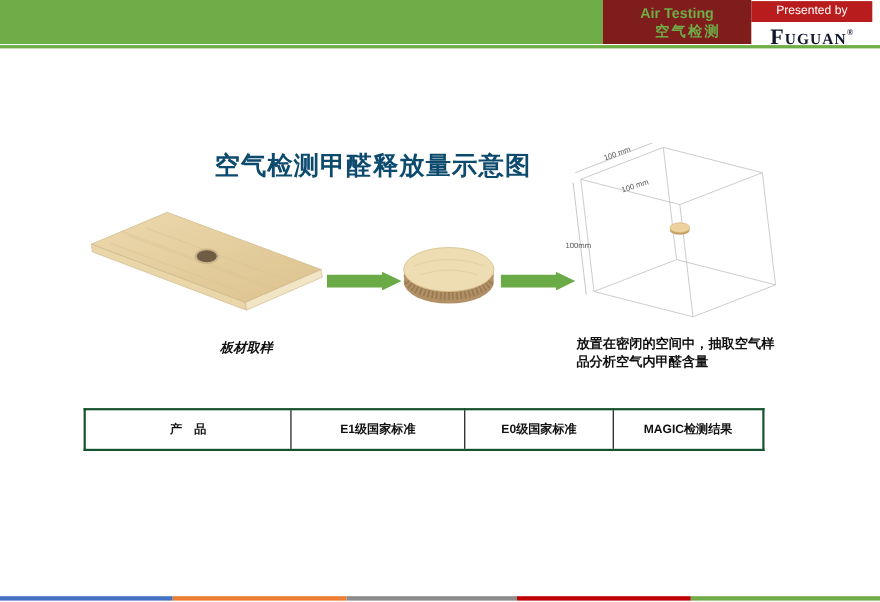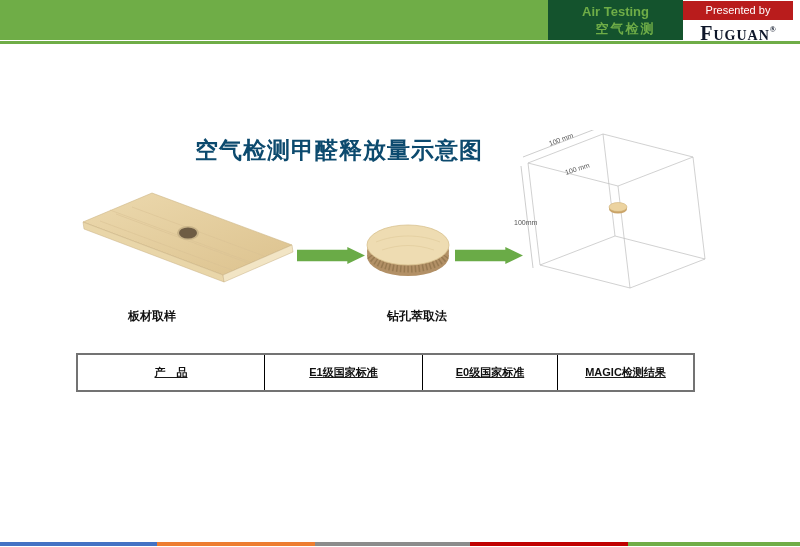--- a/index.html
+++ b/index.html
@@ -2,21 +2,21 @@
 <html><head>
 <meta charset="utf-8">
 <style>
   html,body{margin:0;padding:0;background:#fff;}
   .slide{position:relative;width:800px;height:547px;background:#ffffff;overflow:hidden;
          font-family:"Liberation Sans",sans-serif;color:#1a1a1a;}
 
   
   .hbar{position:absolute;left:0;top:0;width:548px;height:40px;background:#6fad47;}
   .hrule{position:absolute;left:0;top:41px;width:800px;height:3px;background:#6fad47;}
-  .airbox{position:absolute;left:548px;top:0;width:135px;height:40px;background:#14532d;text-align:center;}
+  .airbox{position:absolute;left:548px;top:0;width:135px;height:40px;background:#7f1d1d;text-align:center;}
   .air-en{color:#6fad47;font-weight:bold;font-size:13px;margin-top:4px;}
   .air-zh{color:#6fad47;font-weight:bold;font-size:13px;margin-top:1px;letter-spacing:2px;margin-left:20px;}
   .presented{position:absolute;left:683px;top:1px;width:110px;height:19px;background:#b91c1c;
              color:#fff;font-size:11px;line-height:19px;text-align:center;}
   .brand{position:absolute;left:680px;top:19px;width:116px;height:22px;text-align:center;
          font-family:"Liberation Serif",serif;font-variant:small-caps;font-weight:bold;
          font-size:20px;line-height:22px;color:#0f172a;letter-spacing:1px;}
   .brand sup{font-size:8px;font-variant:normal;vertical-align:super;letter-spacing:0;}
 
   
@@ -25,27 +25,27 @@
 
   
   .board-svg{position:absolute;left:70px;top:185px;}
   .disc-svg{position:absolute;left:358px;top:220px;}
   .cube-svg{position:absolute;left:512px;top:130px;}
   .arrow{position:absolute;width:68px;height:17px;background:#6aab47;
          clip-path:polygon(0 16%,74% 16%,74% 0,100% 50%,74% 100%,74% 84%,0 84%);}
   .arrow1{left:297px;top:247px;}
   .arrow2{left:455px;top:247px;}
   .cap{position:absolute;font-size:12px;font-weight:bold;color:#111;}
-  .cap1{left:128px;top:308px;width:120px;text-align:left;}
+  .cap1{left:128px;top:308px;width:120px;text-align:right;font-style:italic;}
   .cap2{left:357px;top:308px;width:120px;text-align:center;}
   .cap3{left:524px;top:304px;width:180px;line-height:17px;text-align:left;}
 
   
-  .dtable{position:absolute;left:76px;top:353px;width:612px;border-collapse:collapse;
-          table-layout:fixed;border:2px solid #737373;text-decoration:underline;}
+  .dtable{position:absolute;left:76px;top:371px;width:612px;border-collapse:collapse;
+          table-layout:fixed;border:2px solid #14532d;}
   .dtable th,.dtable td{border:1.5px solid #000;text-align:center;vertical-align:middle;
           font-size:11px;font-weight:bold;color:#111;padding:0;}
   .dtable .hrow{height:37px;}
   .dtable .drow{height:41px;}
   .c1{width:186px;} .c2{width:157px;margin-top:48px;} .c3{width:134px;} .c4{width:135px;}
 
   
   .stripe{position:absolute;top:542px;height:4px;}
   .st1{left:0;width:157px;} .st2{left:157px;width:158px;} .st3{left:315px;width:155px;}
   .st4{left:470px;width:158px;} .st5{left:628px;width:172px;}
@@ -107,21 +107,24 @@
       <line x1="9" y1="36" x2="21" y2="138"></line>
     </g>
     <ellipse cx="106" cy="79" rx="9" ry="4.5" fill="#caa367"></ellipse>
     <ellipse cx="106" cy="77" rx="9" ry="4.5" fill="#ecd3a0" stroke="#c9a96d" stroke-width="0.5"></ellipse>
     <text x="38" y="16" font-size="7" fill="#555" transform="rotate(-20 38 16)">100 mm</text>
     <text x="54" y="45" font-size="7" fill="#555" transform="rotate(-18 54 45)">100 mm</text>
     <text x="2" y="95" font-size="7" fill="#555">100mm</text>
   </svg>
 
   <div class="cap cap1">板材取样</div>
-  <div class="cap cap2">钻孔萃取法</div>
+  <div class="cap cap3">
+    <div>放置在密闭的空间中，抽取空气样</div>
+    <div>品分析空气内甲醛含量</div>
+  </div>
 
   <table class="dtable">
     <tbody>
         <tr class="hrow">
       <th class="c1">产　品</th>
       <th class="c2">E1级国家标准</th>
       <th class="c3">E0级国家标准</th>
       <th class="c4">MAGIC检测结果</th>
     </tr>
   </tbody>

